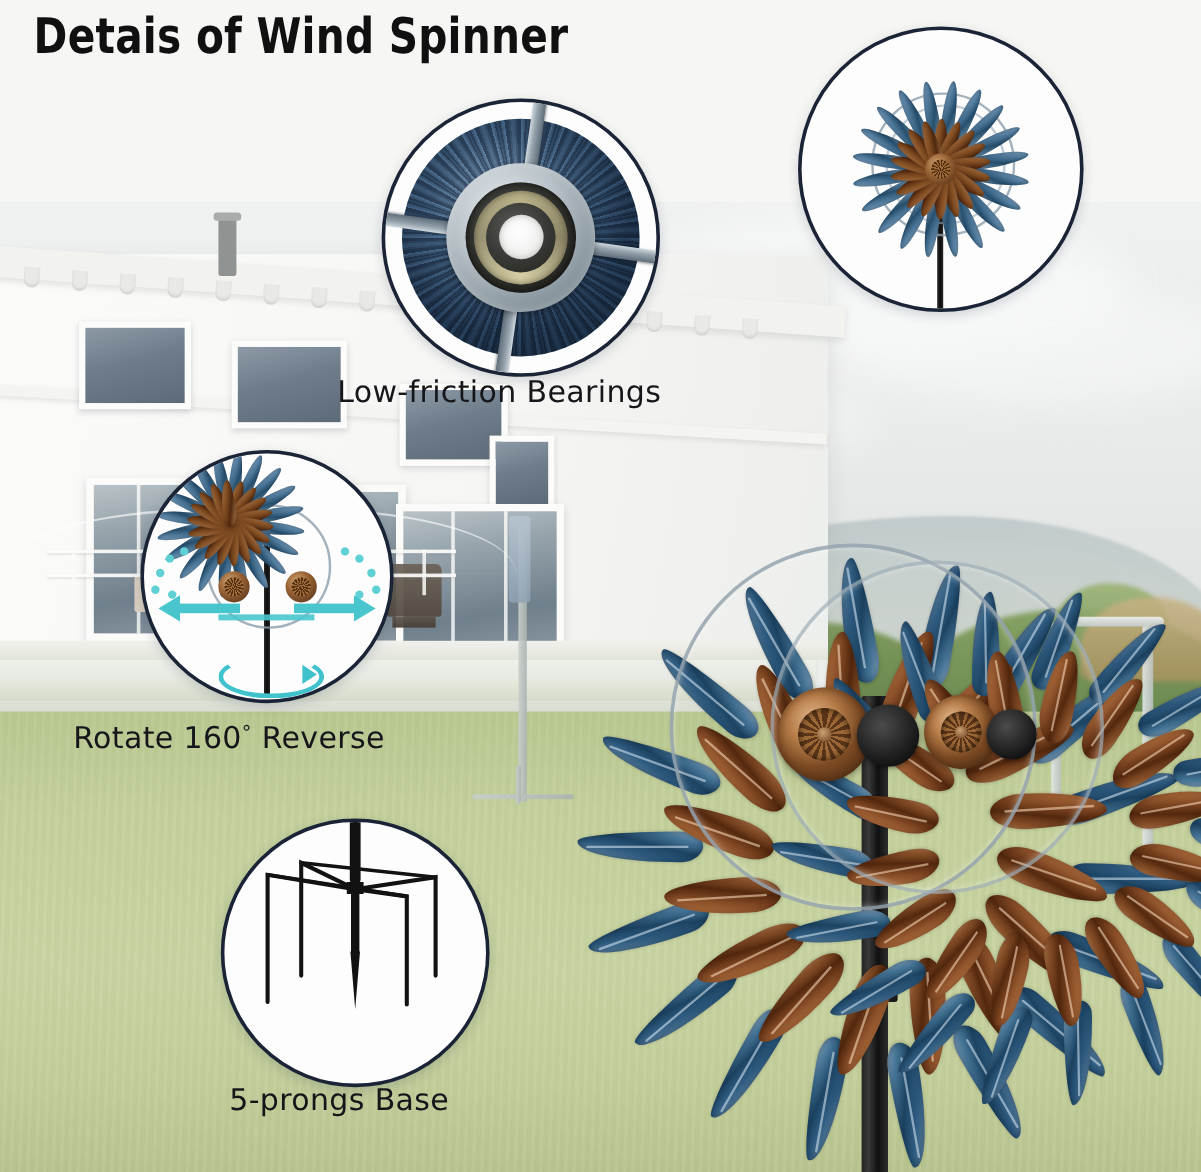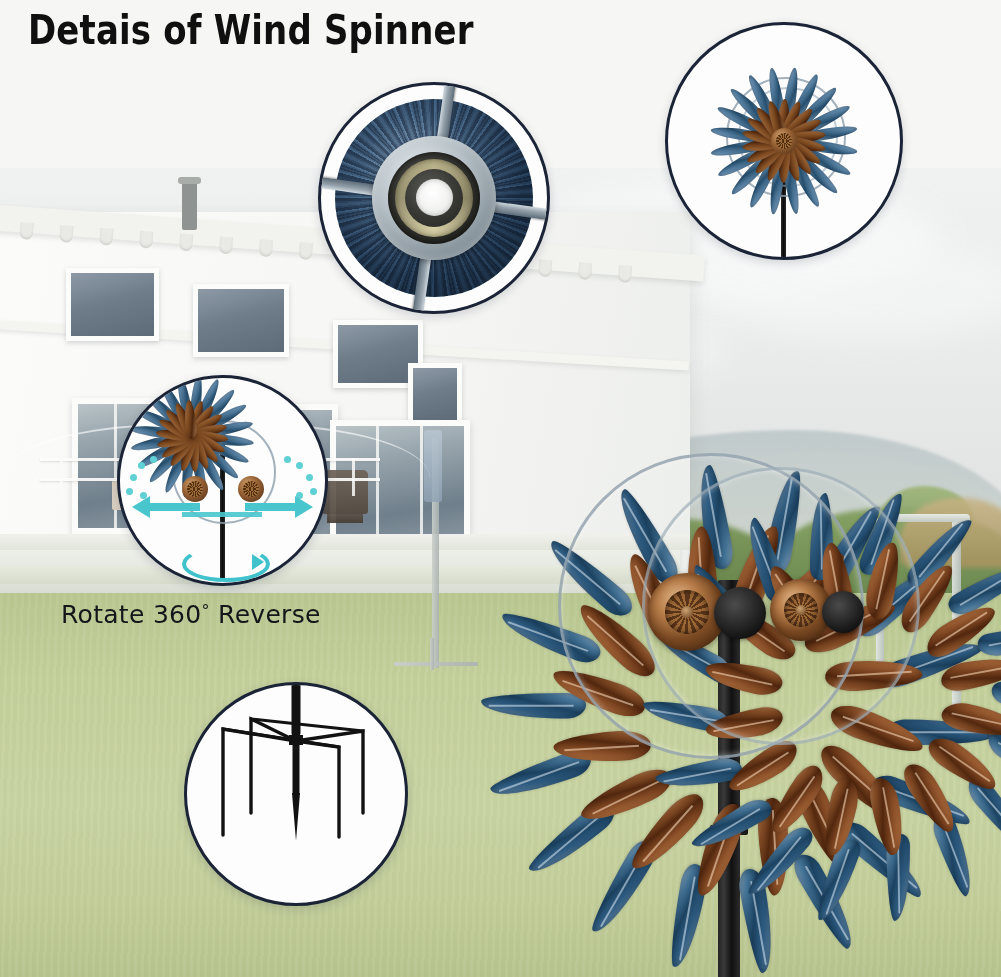--- a/index.html
+++ b/index.html
@@ -811,20 +811,21 @@
       <div class="bz-spoke" style="transform:rotate(98deg);"></div>
       <div class="bz-spoke" style="transform:rotate(188deg);"></div>
       <div class="bz-spoke" style="transform:rotate(278deg);"></div>
       <div class="bz-outer"></div>
       <div class="bz-race"></div>
       <div class="bz-seal"></div>
       <div class="bz-inner"></div>
       <div class="bz-bore"></div>
     </div>
   </div>
+  <div class="caption" style="left:281px;top:312px;">Low-friction Bearings</div>
 
   <div class="callout" style="left:665px;top:22px;">
     <div class="bubble" style="width:232px;height:232px;">
       <div class="mini-mast" style="left:113px;top:108px;height:128px;"></div>
       <div class="mini-ring" style="left:58px;top:52px;width:116px;height:116px;"></div>
       <div class="mini-ring" style="left:70px;top:62px;width:96px;height:96px;border-color:rgba(150,168,182,.6);"></div>
       <div class="mini-rotor" id="miniA">
           <div class="mini-petal" style="transform: rotate(8deg) translateY(-74px) scale(1);">
             <i></i>
           </div>
@@ -1084,21 +1085,21 @@
       <div class="tri left" style="left:12px;top:118px;"></div>
       <div class="bar-t" style="left:30px;top:125px;width:50px;"></div>
       <div class="tri right" style="left:175px;top:118px;"></div>
       <div class="bar-t" style="left:125px;top:125px;width:50px;"></div>
       <div class="bar-t" style="left:62px;top:134px;width:80px;height:5px;opacity:.9;"></div>
 
       <div class="spin-ellipse" style="left:62px;top:168px;width:80px;height:28px;"></div>
       <div class="spin-tip" style="left:132px;top:176px;"></div>
     </div>
   </div>
-  <div class="caption" style="left:61px;top:600px;"><span>Rotate 360</span><span class="deg">°</span>&nbsp;<span>Reverse</span></div>
+  <div class="caption" style="left:61px;top:600px;"><span>Rotate 160</span><span class="deg">°</span>&nbsp;<span>Reverse</span></div>
 
   <div class="callout" style="left:184px;top:682px;">
     <div class="bubble" style="width:218px;height:218px;">
       <svg class="prong-svg" width="218" height="218" viewBox="0 0 218 218">
         <g stroke="#121212" stroke-width="3.4" fill="none" stroke-linecap="round">
 
           <path d="M109 -6 L109 48" stroke-width="9"></path>
           <path d="M109 48 L109 108" stroke-width="7"></path>
 
           <path d="M105 108 L109 156 L113 108 Z" fill="#121212" stroke="none"></path>
@@ -1108,14 +1109,15 @@
           <path d="M109 56 L36 44 L36 150"></path>
           <path d="M109 56 L64 34 L64 128"></path>
           <path d="M109 56 L176 46 L176 128"></path>
           <path d="M109 56 L152 62 L152 152"></path>
           <path d="M36 44 L152 62" stroke-width="3"></path>
           <path d="M64 34 L176 46" stroke-width="3"></path>
         </g>
       </svg>
     </div>
   </div>
+  <div class="caption" style="left:191px;top:902px;">5-prongs Base</div>
 
 </div>
 
 </body></html>

